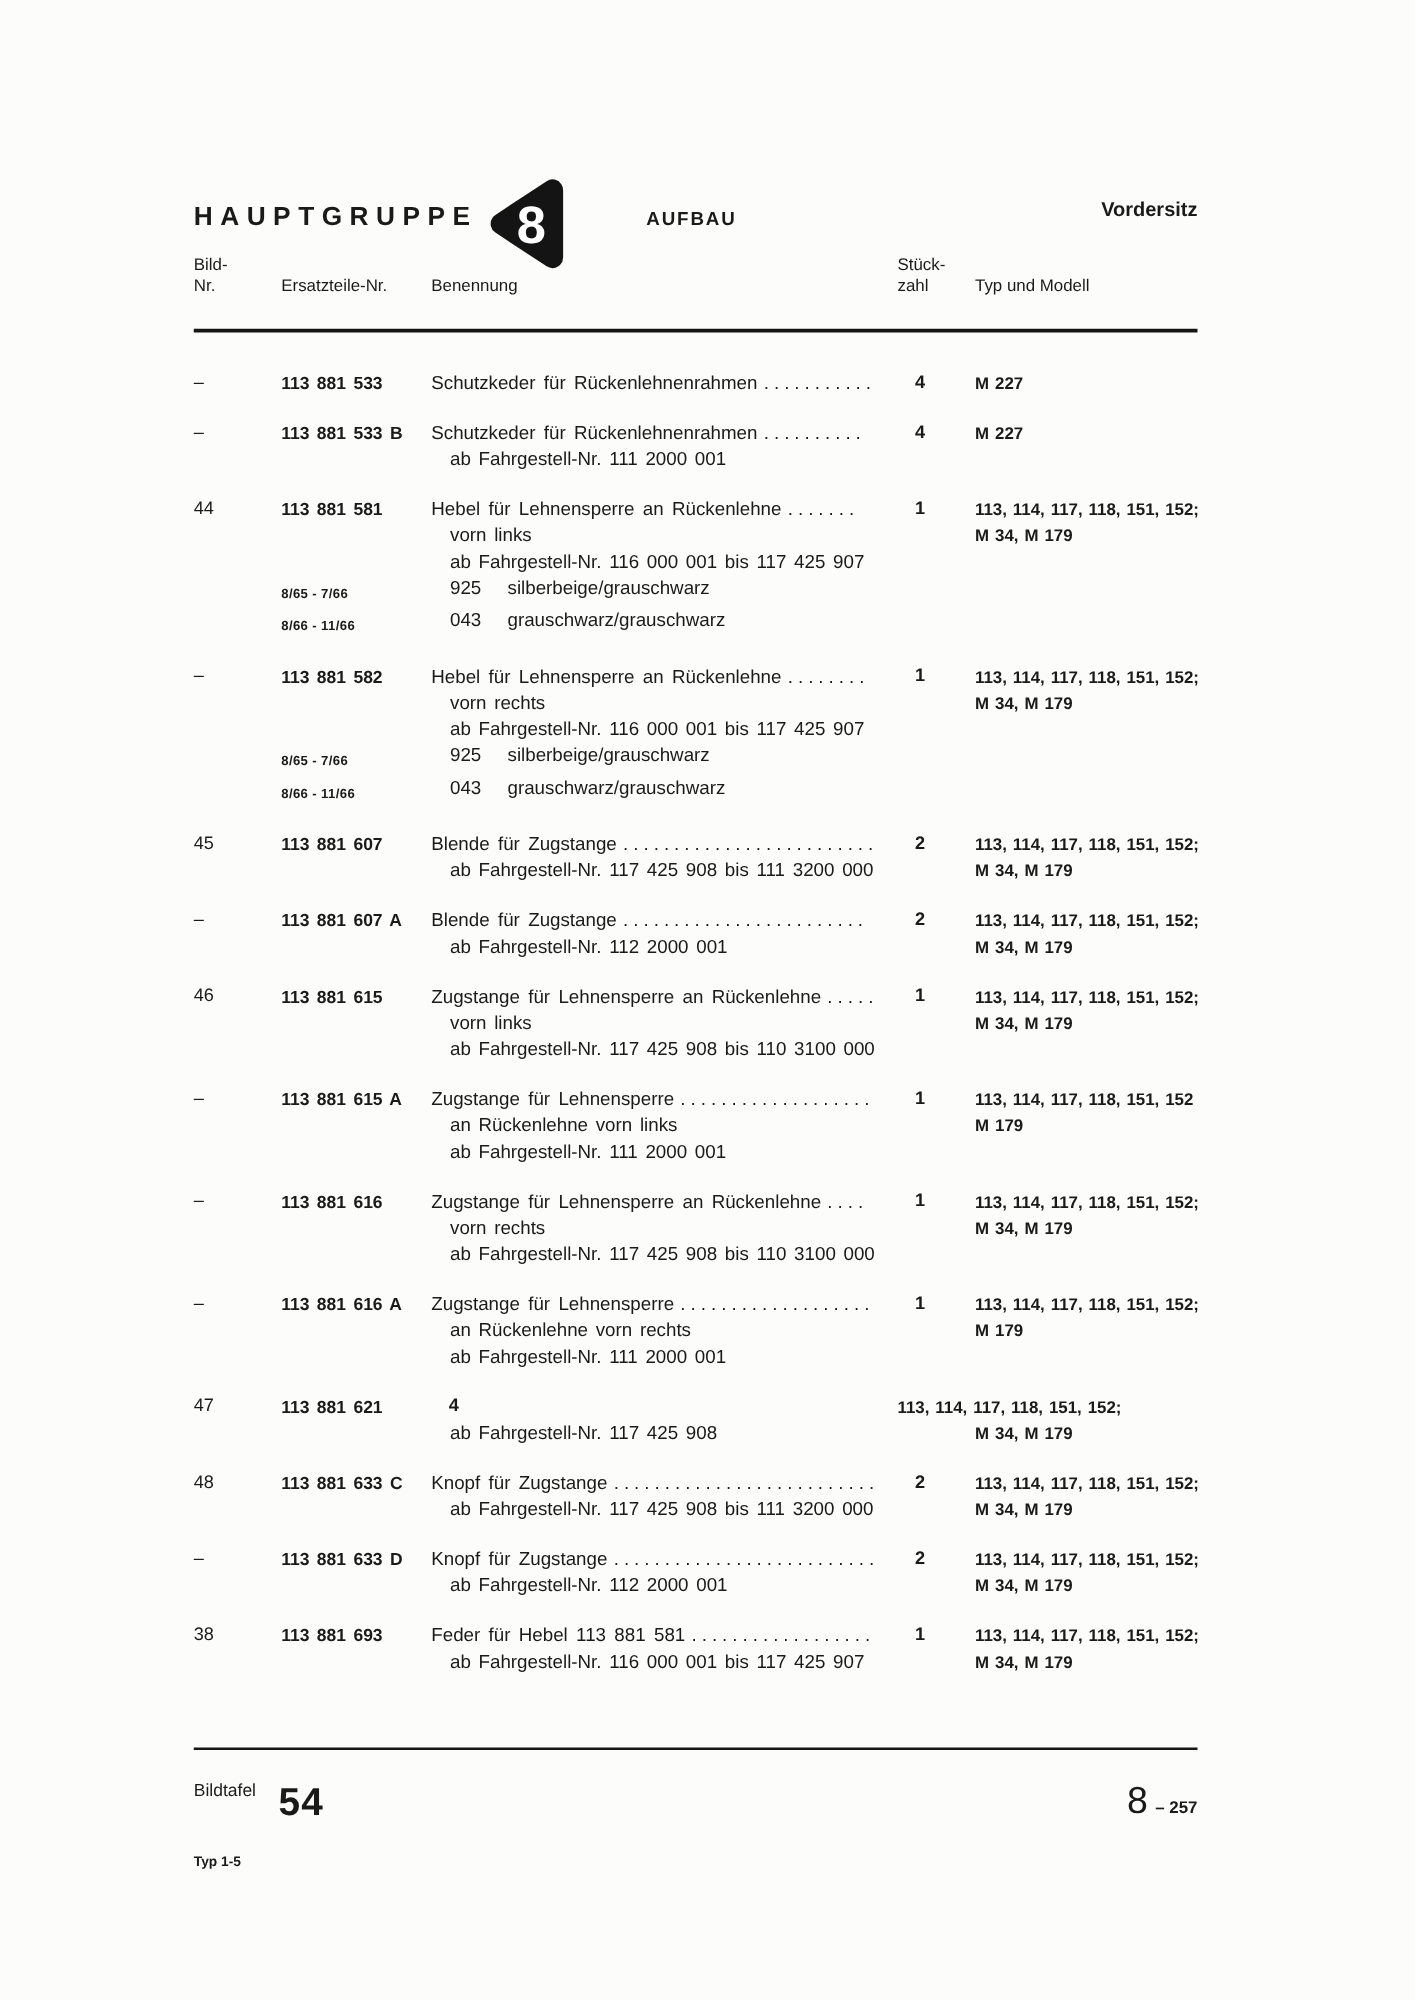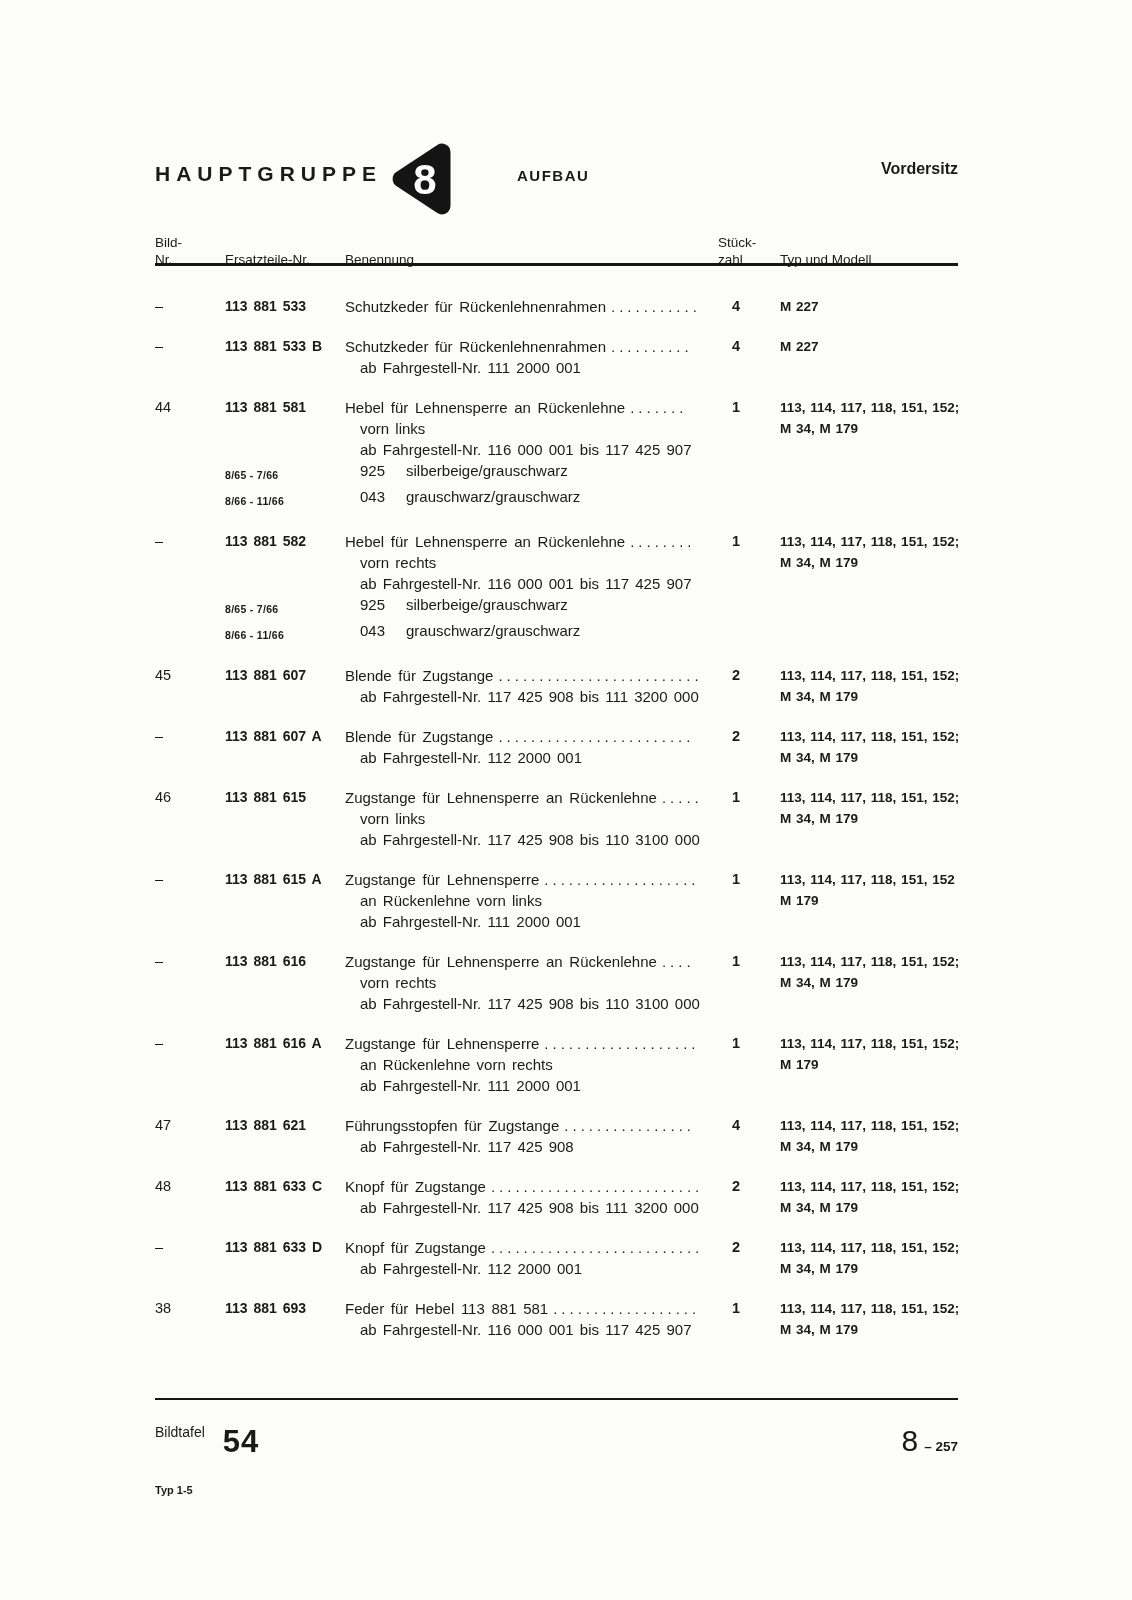--- a/index.html
+++ b/index.html
@@ -15,21 +15,21 @@
     padding-left:13px;
   }
   
   .masthead { position:absolute; top:140px; left:155px; width:803px; height:90px; }
   .hg-label { position:absolute; left:0; top:22px; font-size:21px; font-weight:bold; letter-spacing:6px; }
   .badge { position:absolute; left:233px; top:0; width:66px; height:78px; }
   .section-label { position:absolute; left:318px; top:27px; font-size:15px; font-weight:bold; letter-spacing:1.5px;margin-left:44px; }
   .topic-label { position:absolute; right:0; top:20px; font-size:16px; font-weight:bold; }
   
   .colheads {
-    position:absolute; top:234px; left:155px; width:803px;
+    position:absolute; top:203px; left:155px; width:803px;
     display:grid; grid-template-columns:70px 120px 373px 62px 178px;
     align-items:end;
     font-size:13.5px; line-height:17px;
   }
   .rule-heavy { position:absolute; top:263px; left:155px; width:803px; height:3px; background:#161616; }
   
   .table { position:absolute; top:296px; left:155px; width:803px; }
   .trow { margin-bottom:19px; }
   .line { display:grid; grid-template-columns:70px 120px 373px 62px 178px; line-height:21px; font-size:15px; }
   .cell { min-height:21px; }
@@ -303,21 +303,20 @@
           <div class="cell c-part"></div>
           <div class="cell c-sub">ab Fahrgestell-Nr. 111 2000 001</div>
           <div class="cell c-qty"></div>
           <div class="cell c-model"></div>
         </div>
       </div>
       <div class="trow">
         <div class="line">
           <div class="cell c-bild">47</div>
           <div class="cell c-part">113 881 621</div>
-          <div class="cell c-name"><span>Führungsstopfen für Zugstange</span><span class="dots">................</span></div>
           <div class="cell c-qty">4</div>
           <div class="cell c-model">113, 114, 117, 118, 151, 152;</div>
         </div>
         <div class="line">
           <div class="cell c-bild"></div>
           <div class="cell c-part"></div>
           <div class="cell c-sub">ab Fahrgestell-Nr. 117 425 908</div>
           <div class="cell c-qty"></div>
           <div class="cell c-model">M 34, M 179</div>
         </div>

